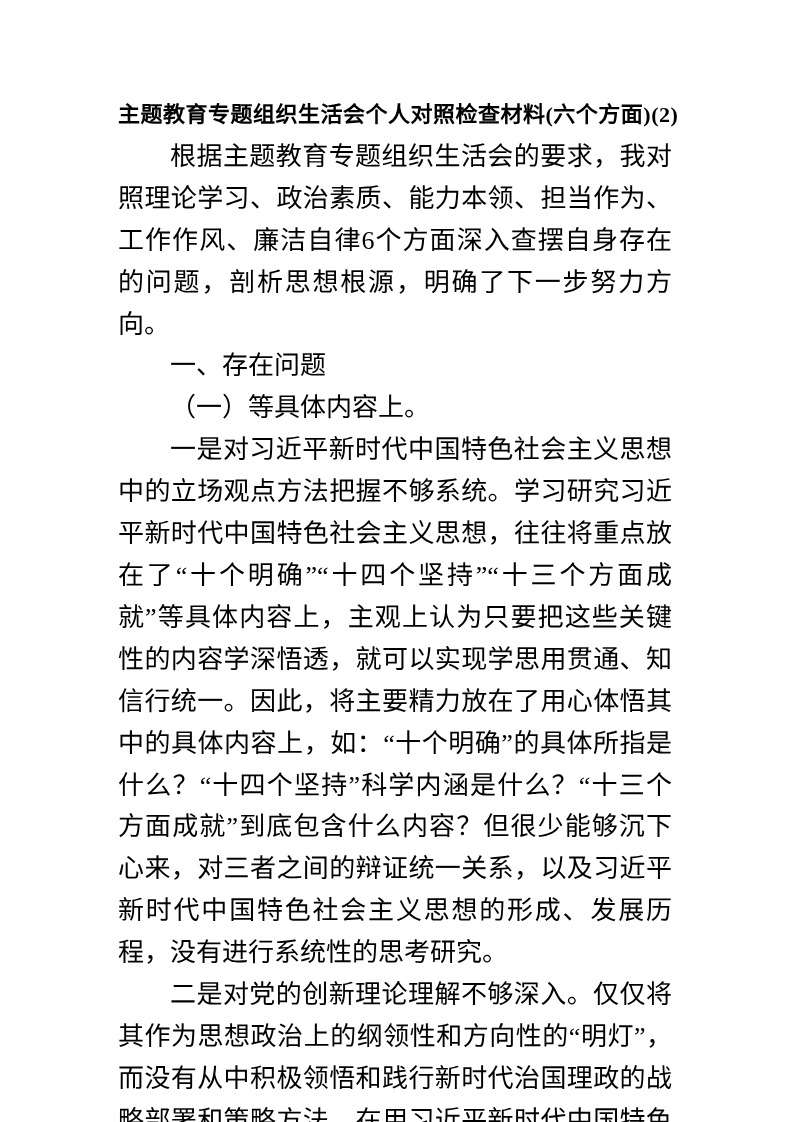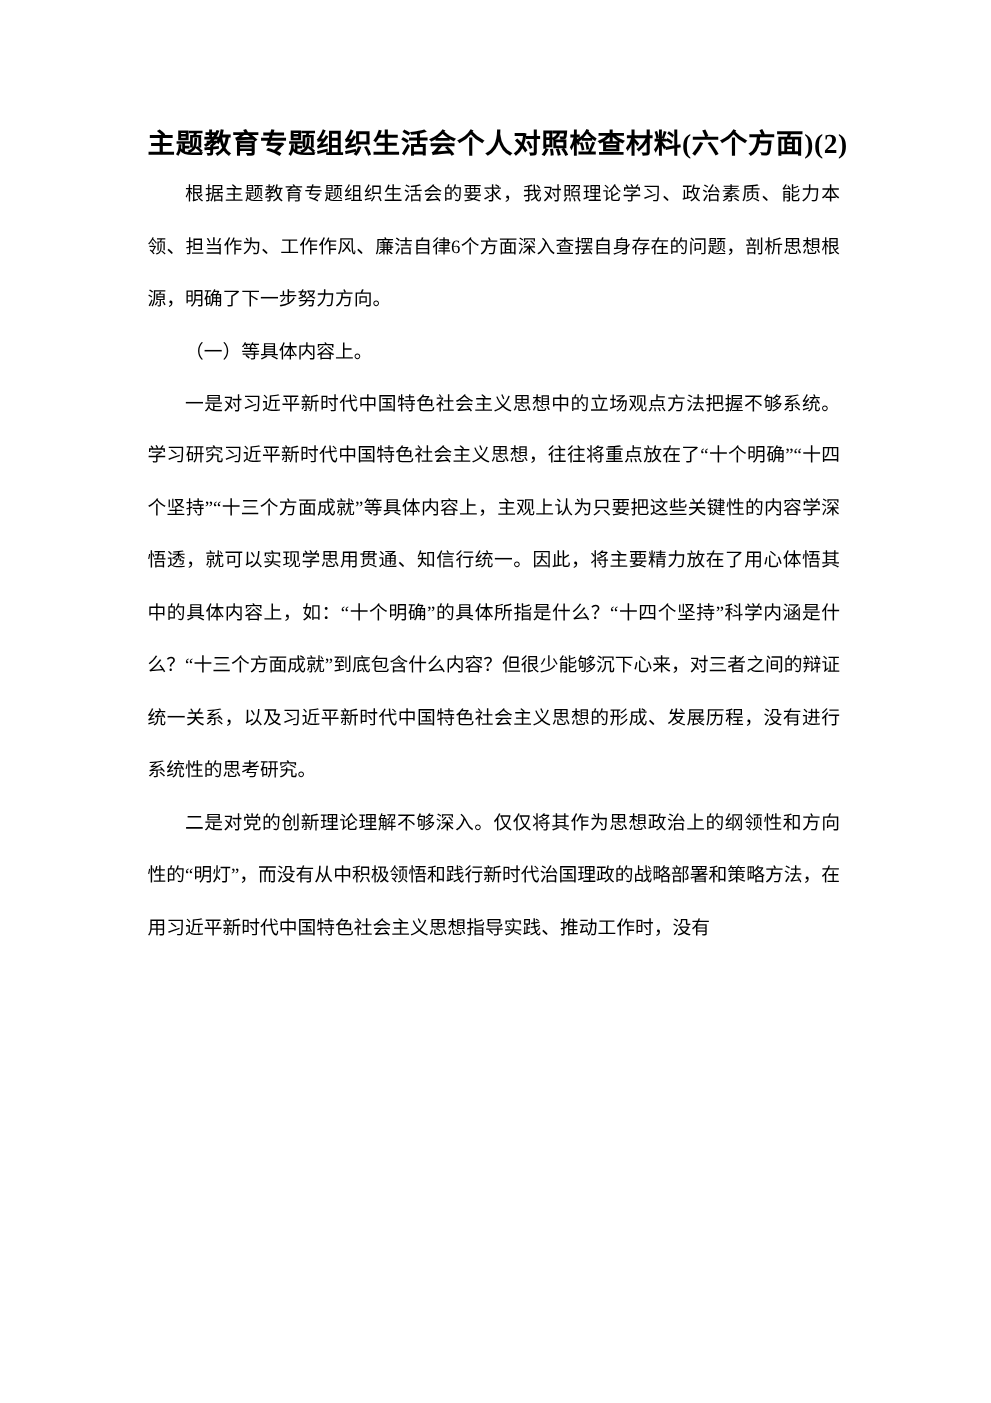--- a/index.html
+++ b/index.html
@@ -26,33 +26,34 @@
     margin: 0;
     font-size: 22px;
     font-weight: bold;
     line-height: 41.9px;
     text-align: center;
     white-space: nowrap;
     letter-spacing: 0.5px;
   }
   .doc-paragraph {
     margin: 0;
-    font-size: 15px;
+    font-size: 26px;
     line-height: 41.9px;
     text-align: justify;
     text-justify: inter-ideograph;
     text-indent: 2em;
     word-break: break-all;
     line-break: strict;
   }
 </style>
 </head>
 <body>
 
 <div class="a4-page">
   <div class="content-area">
     <h1 class="doc-title">主题教育专题组织生活会个人对照检查材料(六个方面)(2)</h1>
     <p class="doc-paragraph">根据主题教育专题组织生活会的要求，我对照理论学习、政治素质、能力本领、担当作为、工作作风、廉洁自律6个方面深入查摆自身存在的问题，剖析思想根源，明确了下一步努力方向。</p>
+    <p class="doc-paragraph">一、存在问题</p>
     <p class="doc-paragraph">（一）等具体内容上。</p>
     <p class="doc-paragraph">一是对习近平新时代中国特色社会主义思想中的立场观点方法把握不够系统。学习研究习近平新时代中国特色社会主义思想，往往将重点放在了“十个明确”“十四个坚持”“十三个方面成就”等具体内容上，主观上认为只要把这些关键性的内容学深悟透，就可以实现学思用贯通、知信行统一。因此，将主要精力放在了用心体悟其中的具体内容上，如：“十个明确”的具体所指是什么？“十四个坚持”科学内涵是什么？“十三个方面成就”到底包含什么内容？但很少能够沉下心来，对三者之间的辩证统一关系，以及习近平新时代中国特色社会主义思想的形成、发展历程，没有进行系统性的思考研究。</p>
     <p class="doc-paragraph">二是对党的创新理论理解不够深入。仅仅将其作为思想政治上的纲领性和方向性的“明灯”，而没有从中积极领悟和践行新时代治国理政的战略部署和策略方法，在用习近平新时代中国特色社会主义思想指导实践、推动工作时，没有</p>
   </div>
 </div>
 
 </body></html>

